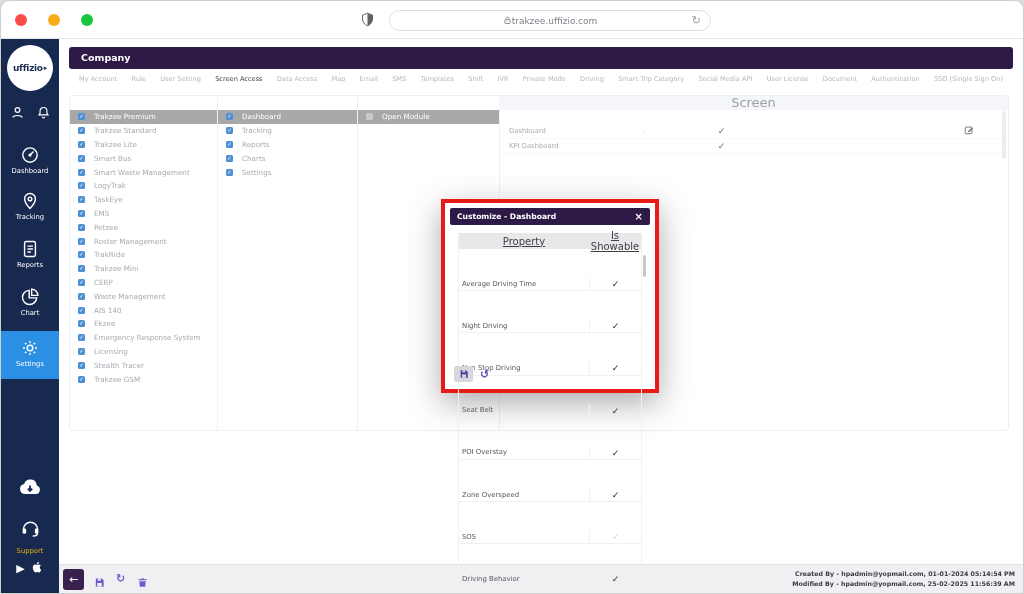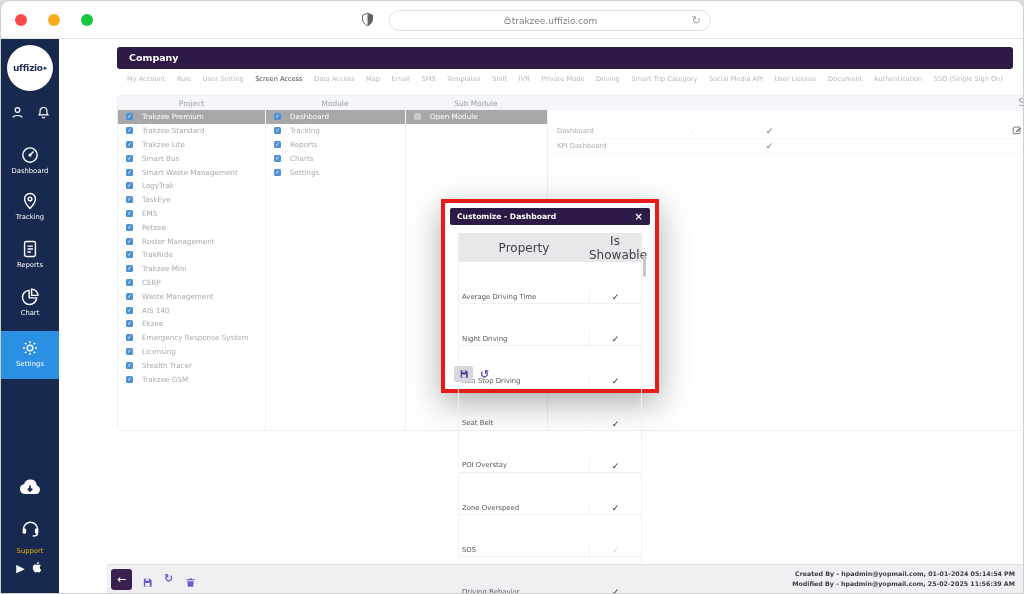--- a/index.html
+++ b/index.html
@@ -37,38 +37,38 @@
   .cloudbox { position:absolute; top:436px; width:58px; text-align:center; }
   .cloudbox svg { width:24px; height:24px; }
   .supportbox { position:absolute; top:478px; width:58px; text-align:center; color:#eab308; cursor:pointer; }
   .supportbox svg { width:21px; height:21px; display:block; margin:0 auto; }
   .supportbox .lbl { font-size:6.8px; }
   .stores { position:absolute; top:520px; width:58px; display:flex; justify-content:center; gap:5px; align-items:center; }
   .stores .play { color:#fff; font-size:11px; line-height:13px; }
   .stores svg { width:14px; height:14px; }
 
   
-  .main { position:absolute; left:58px; top:38px; right:0; bottom:0; background:#fff;margin-left:48px; }
+  .main { position:absolute; left:58px; top:38px; right:0; bottom:0; background:#fff; }
   .company { position:absolute; left:10px; right:10px; top:8px; height:22px; background:#2e1a47; border-radius:3px;
              color:#fff; font-size:9.5px; font-weight:600; line-height:22px; padding-left:12px; }
   .tabs { position:absolute; left:10px; right:10px; top:30px; height:20px; display:flex; align-items:center;
           justify-content:space-between; padding:8px 10px; font-size:6.6px; color:#b3b8bf; white-space:nowrap; }
   .tab { cursor:pointer; }
   .tab.active { color:#3f434b; }
 
   
   .card { position:absolute; left:10px; top:56px; width:940px; height:336px; background:#fff; border:1px solid #edeff3; border-radius:4px; }
   .vline { position:absolute; top:0; bottom:0; width:1px; background:#eef0f4; }
   .v1{ left:147px; } .v2{ left:287px; } .v3{ left:429px; }
   .lheader { position:absolute; left:0; top:0; width:429px; height:14px; background:#f5f6f9; display:flex;
              font-size:7.4px; color:#9aa0a9; align-items:center; }
   .lheader span { display:block; text-align:center; }
   .lheader .h1{ width:147px; } .lheader .h2{ width:140px; } .lheader .h3{ width:142px; }
-  .sheader { position:absolute; left:429px; top:0; width:509px; height:14px; background:#f5f6f9; text-align:right;
-             font-size:11px; color:#9aa0a9; line-height:14px; }
+  .sheader { position:absolute; left:429px; top:0; width:509px; height:14px; background:#f5f6f9; text-align:center;
+             font-size:13px; color:#9aa0a9; line-height:14px; }
   .scols { position:absolute; left:429px; top:14px; width:509px; height:14px; display:flex; align-items:center;
            font-size:6.8px; color:#a7acb4; background:#fcfcfe; border-bottom:1px solid #f1f2f6; }
   .scols span { text-align:center; }
   .scols span:nth-child(1){ width:100px; } .scols span:nth-child(2){ width:90px; } .scols span:nth-child(3){ width:65px; }
   .scols span:nth-child(4){ width:95px; } .scols span:nth-child(5){ width:80px; } .scols span:nth-child(6){ width:79px; }
   .srows { position:absolute; left:429px; top:28px; width:509px; }
   .srow { display:flex; height:15px; align-items:center; font-size:6.8px; color:#a7acb4; border-bottom:1px solid #f7f8fa; }
   .srow .sc { text-align:center; }
   .srow .sc:nth-child(1){ width:100px; text-align:left; padding-left:10px; }
   .srow .sc:nth-child(2){ width:90px; color:#d9dbdf; }
@@ -90,21 +90,21 @@
   .cb::after { content:"\2713"; }
   .cb.unchecked { background:#c9c9c9; } .cb.unchecked::after { content:""; }
 
   
   .redbox { position:absolute; left:440px; top:198px; width:218px; height:194px; border:4px solid #e81b17;
             background:#fff; box-shadow:0 10px 30px rgba(70,70,70,.45); }
   .mhead { position:absolute; left:5px; right:5px; top:5px; height:17px; background:#2e1a47; border-radius:2px;
            color:#fff; font-size:7.6px; font-weight:600; display:flex; align-items:center; justify-content:space-between; padding:0 7px; }
   .mclose { font-size:10px; cursor:pointer; line-height:10px; }
   .mtable { position:absolute; left:13px; right:13px; top:30px; border-left:1px solid #f0f0f2; border-right:1px solid #f0f0f2; }
-  .mth { display:flex; height:29px; background:#e8e8eb; font-size:12px; color:#3e4147; align-items:center; }
+  .mth { display:flex; height:16px; background:#e8e8eb; font-size:10px; color:#3e4147; align-items:center;text-decoration:underline; }
   .mth .c1 { flex:1; text-align:center; } .mth .c2 { width:52px; text-align:center; }
   .mrow { display:flex; height:14.2px; align-items:center; border-bottom:1px solid #f0f0f2; font-size:6.9px; color:#54575d;margin-top:28px; }
   .mrow .c1 { flex:1; padding-left:3px; }
   .mrow .c2 { width:52px; text-align:center; font-size:9px; font-weight:bold; color:#1b1c1e; border-left:1px solid #f2f2f4; align-self:stretch; line-height:14.2px; }
   .mrow.muted .c2 { color:#d4d4d7; }
   .mscroll { position:absolute; right:9px; top:52px; width:3px; height:22px; background:#c7c7cb; border-radius:2px; }
   .msave { position:absolute; left:9px; bottom:7px; width:19px; height:16px; background:#d8d8da; border-radius:2px;
            display:flex; align-items:center; justify-content:center; cursor:pointer; }
   .msave svg { width:10px; height:10px; }
   .mrefresh { position:absolute; left:35px; bottom:8px; color:#5646b8; font-size:11px; font-weight:bold; cursor:pointer; line-height:13px; }
@@ -263,25 +263,20 @@
         <div class="tab">Document</div>
         <div class="tab">Authentication</div>
         <div class="tab">SSO (Single Sign On)</div>
     </div>
 
     <div class="card">
       <div class="vline v1"></div>
       <div class="vline v2"></div>
       <div class="vline v3"></div>
 
-      <div class="lheader">
-        <span class="h1">Project</span>
-        <span class="h2">Module</span>
-        <span class="h3">Sub Module</span>
-      </div>
 
       <div class="col col-projects">
         <div class="row selected">
             <span class="cb"></span>
             <span>Trakzee Premium</span>
           </div>
           <div class="row">
             <span class="cb"></span>
             <span>Trakzee Standard</span>
           </div>

